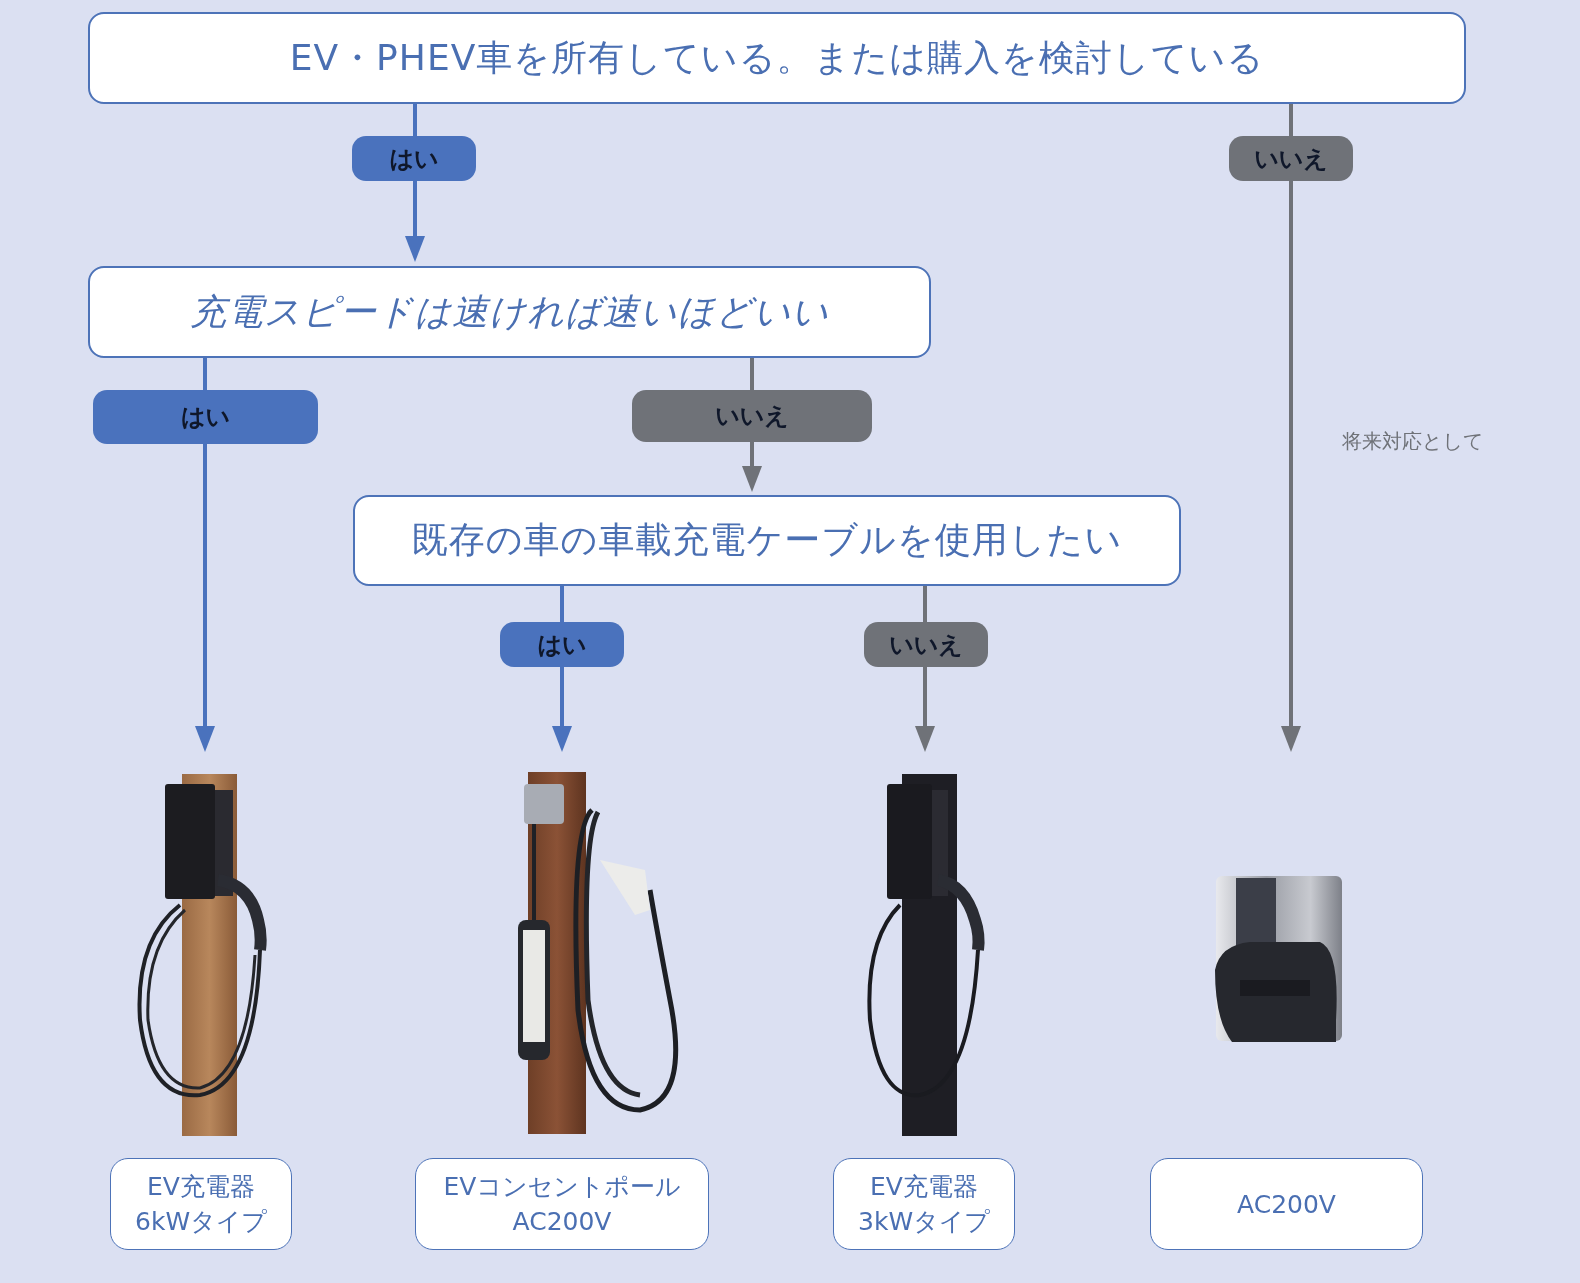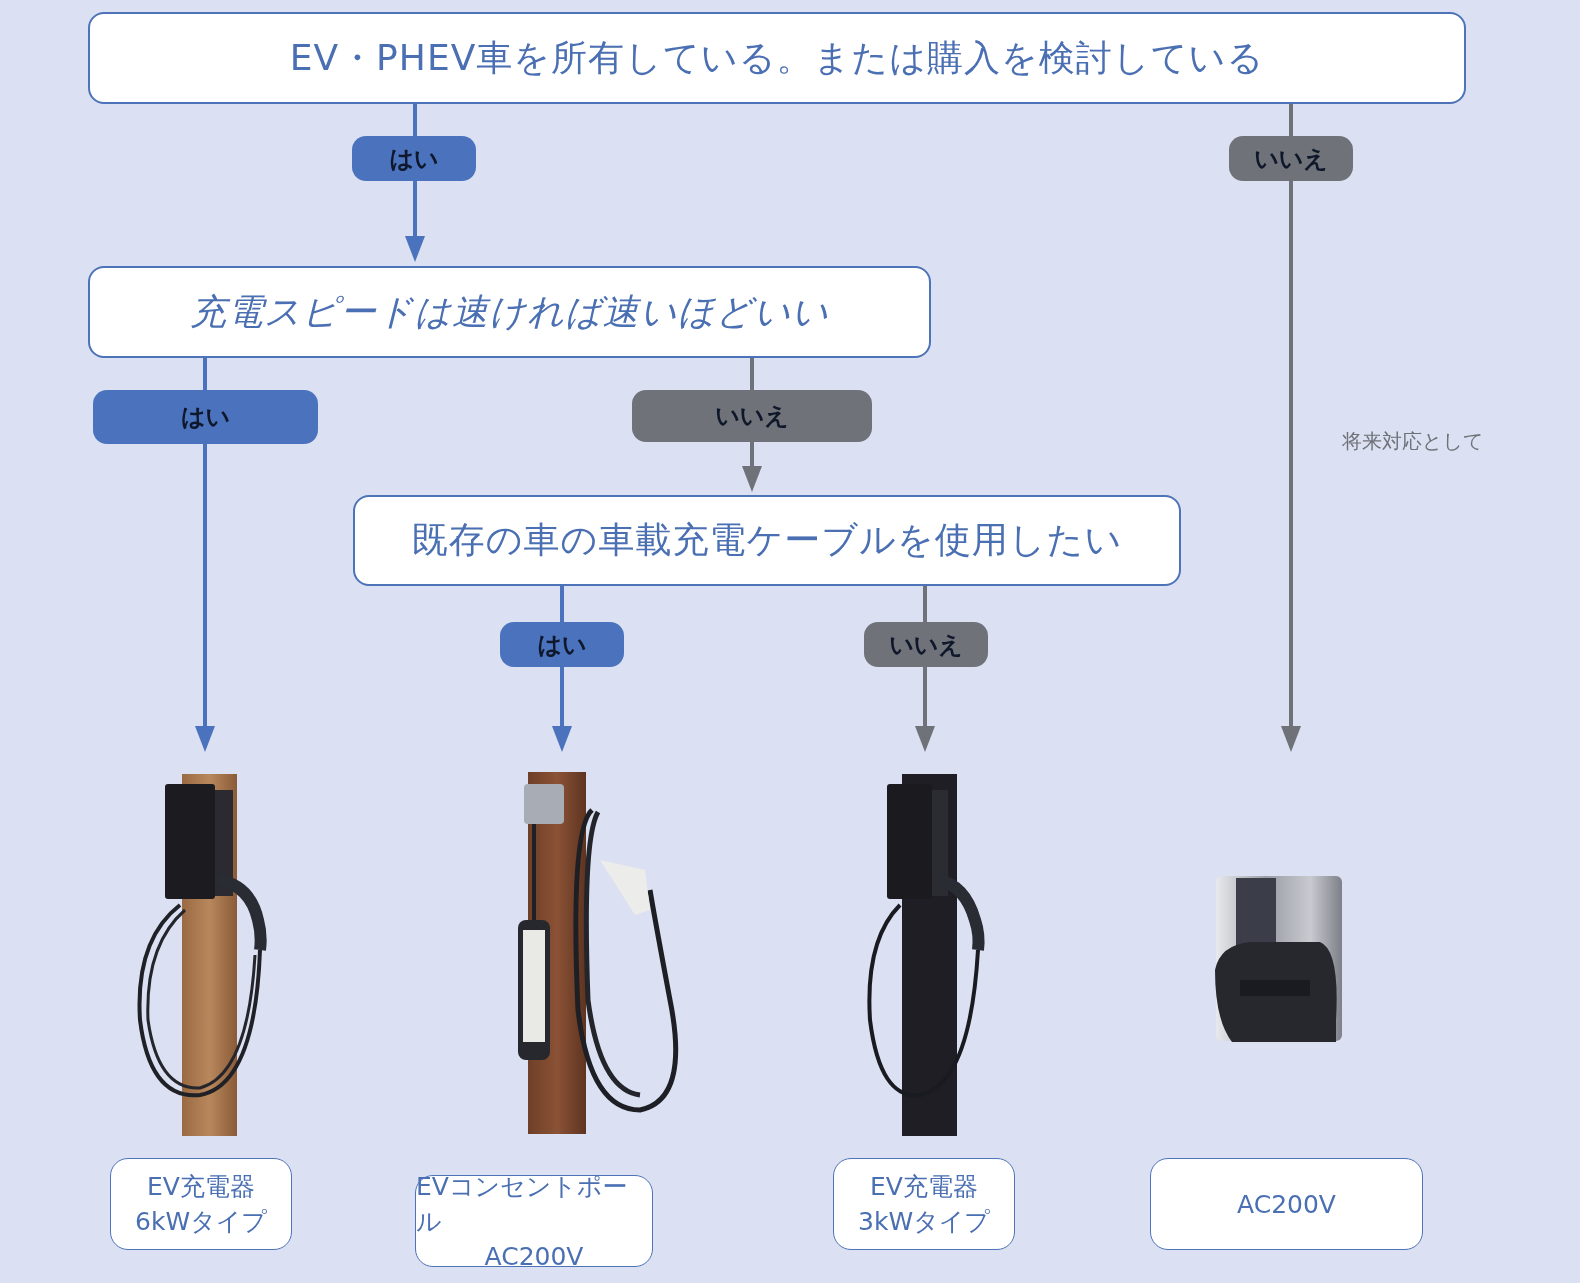--- a/index.html
+++ b/index.html
@@ -166,21 +166,21 @@
   <rect x="6" y="6" width="126" height="165" rx="6" fill="url(#silver)"></rect>
   <rect x="26" y="8" width="40" height="85" fill="#3b3e48"></rect>
   <path d="M5 100 Q10 75 40 72 L110 72 Q130 80 126 150 L126 172 L22 172 Q5 150 5 100 Z" fill="#26282e"></path>
   <rect x="30" y="110" width="70" height="16" fill="#1a1b20"></rect>
 </svg>
 
 <div class="product-label" style="left:110px; top:1158px; width:182px; height:92px;">
   <span>EV充電器</span>
   <span>6kWタイプ</span>
 </div>
-<div class="product-label" style="left:415px; top:1158px; width:238px; height:92px;margin-top:17px;">
+<div class="product-label" style="left:415px; top:1158px; width:294px; height:92px;">
   <span>EVコンセントポール</span>
   <span>AC200V</span>
 </div>
 <div class="product-label" style="left:833px; top:1158px; width:182px; height:92px;">
   <span>EV充電器</span>
   <span>3kWタイプ</span>
 </div>
 <div class="product-label" style="left:1150px; top:1158px; width:273px; height:92px;">
   <span>AC200V</span>
 </div>

